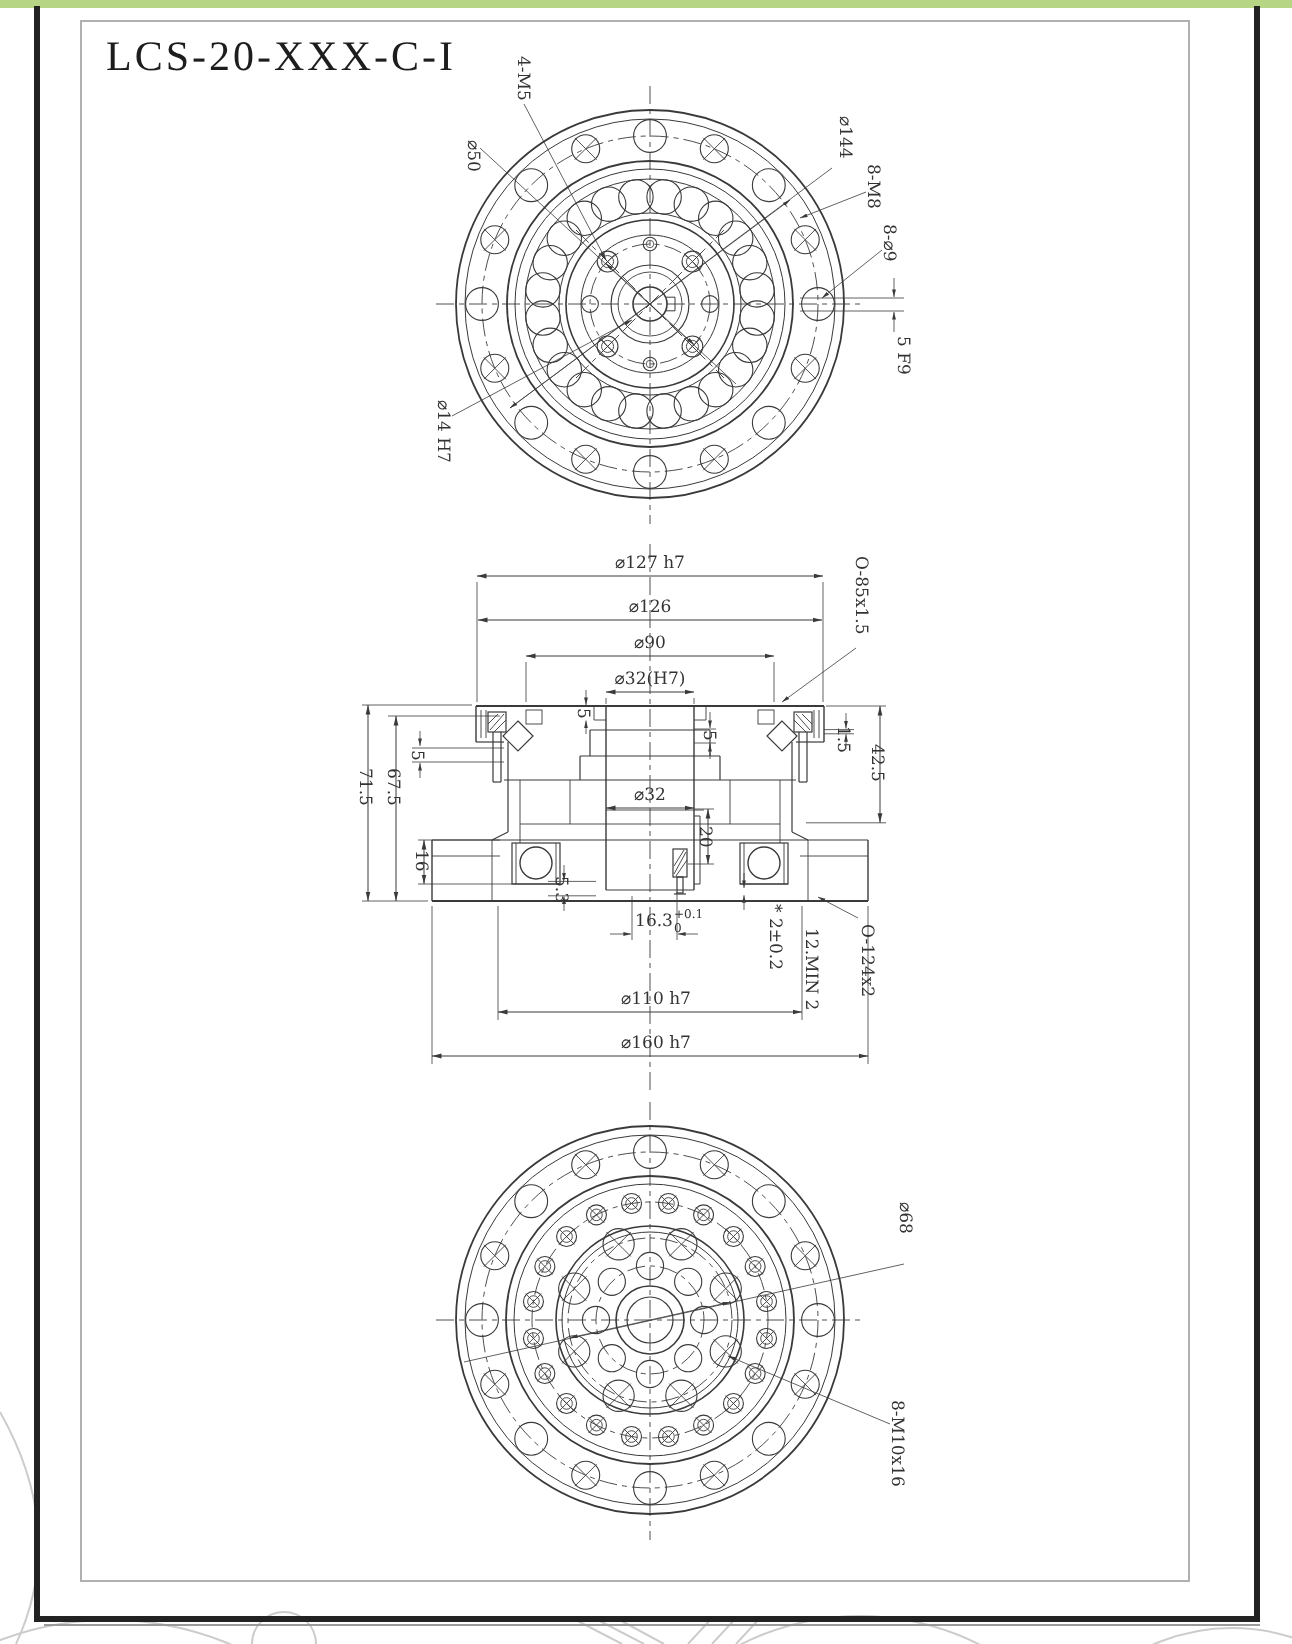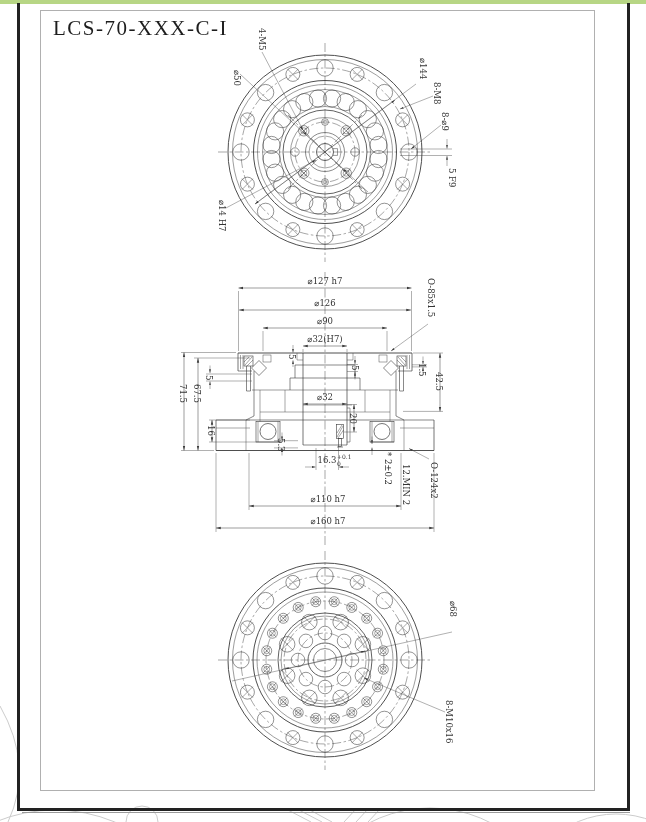--- a/index.html
+++ b/index.html
@@ -49,21 +49,21 @@
     </g>
   </svg>
 
   <div class="topbar"></div>
   <div class="pb pb-left"></div>
   <div class="pb pb-right"></div>
   <div class="pb pb-bottom"></div>
   <div class="pb-shadow"></div>
   <div class="frame"></div>
 
-  <div class="title">LCS-70-XXX-C-I</div>
+  <div class="title">LCS-20-XXX-C-I</div>
 
   <svg id="dwg" width="646" height="822">
     <defs>
       <marker id="m" orient="auto-start-reverse" markerWidth="10" markerHeight="8" refX="9.5" refY="3" viewBox="0 0 10 6">
         <path d="M0,0.6 L9.5,3 L0,5.4 Z" fill="#3a3a3a"></path>
       </marker>
     </defs>
 
     <g id="tv" class="ln">
       <line class="cl" x1="218" y1="152" x2="432" y2="152"></line>

